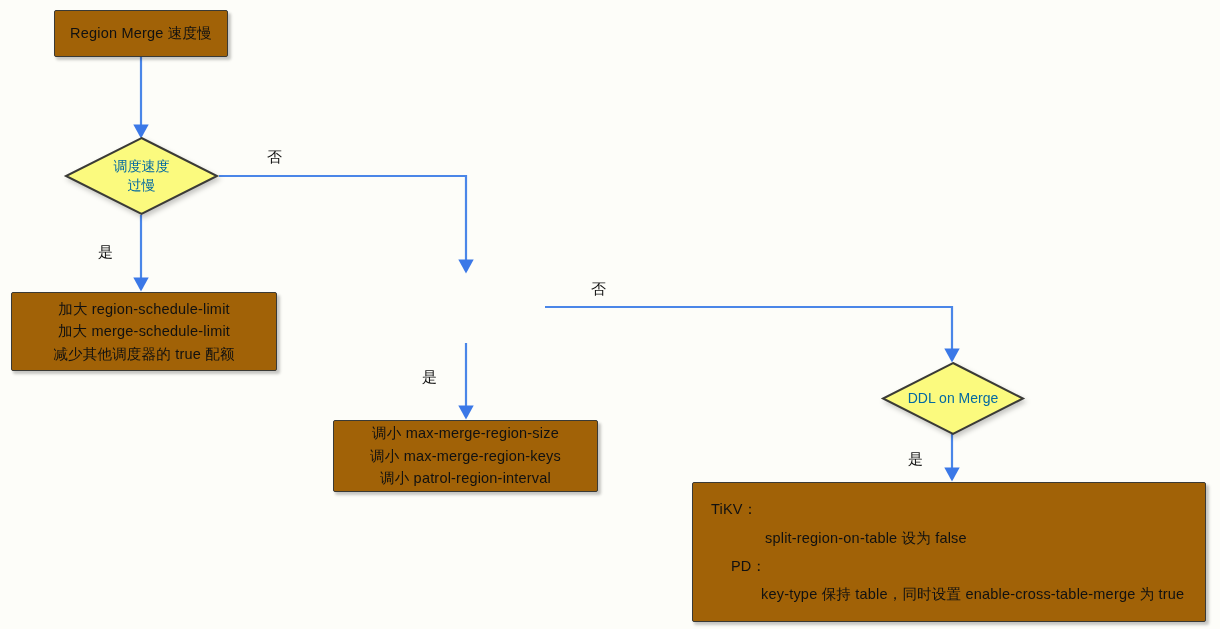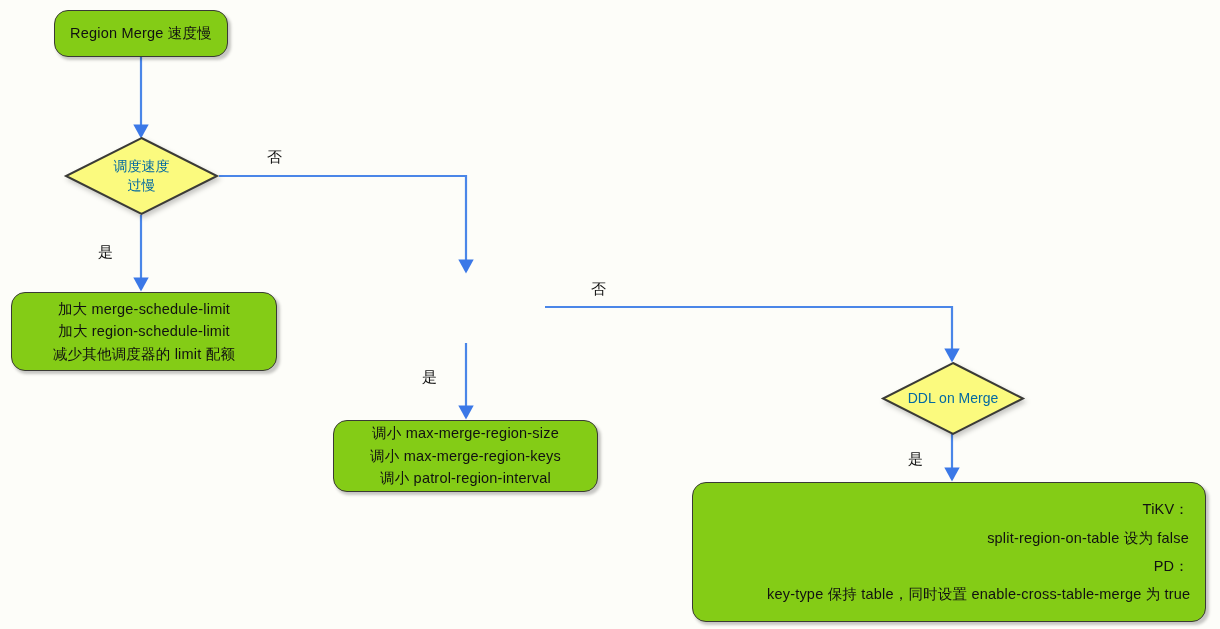--- a/index.html
+++ b/index.html
@@ -14,43 +14,43 @@
     background: #fdfdf9;
     overflow: hidden;
     font-family: "Liberation Sans", "DejaVu Sans", sans-serif;
   }
   
   .node {
     position: absolute;
     box-sizing: border-box;
   }
   .rounded-box {
-    background: #84cc16;
+    background: #a16207;
     border: 1.6px solid #3a3a36;
-    border-radius: 14px;
+    border-radius: 2px;
     box-shadow: 2.5px 3px 3px rgba(0,0,0,0.22);
     display: flex;
     align-items: center;
     justify-content: center;
     color: #111;
   }
   .rounded-box .lines {
     text-align: center;
     line-height: 1.55;
     font-size: 14.5px;
     letter-spacing: .2px;
   }
   .rounded-box .lines div { white-space: nowrap; }
 
   
   .code-box .lines {
-    text-align: right;
+    text-align: left;
     line-height: 1.95;
     width: 100%;
-    padding: 0 16px;
+    padding: 0 10px;
     box-sizing: border-box;
   }
   .code-box .lines div { white-space: nowrap; }
   .ind0 { padding-left: 8px; }
   .ind1 { padding-left: 28px; }
   .ind2 { padding-left: 62px; }
   .ind3 { padding-left: 58px; }
 
   
   .diamond { position: absolute; }
@@ -118,23 +118,23 @@
       </g>
     </svg>
     <div class="dlabel">
       <span>调度速度</span>
       <span>过慢</span>
     </div>
   </div>
 
   <div class="node rounded-box" style="left:11px; top:292px; width:266px; height:79px;">
     <div class="lines">
+      <div>加大 region-schedule-limit</div>
       <div>加大 merge-schedule-limit</div>
-      <div>加大 region-schedule-limit</div>
-      <div>减少其他调度器的 limit 配额</div>
+      <div>减少其他调度器的 true 配额</div>
     </div>
   </div>
 
 
   <div class="node rounded-box" style="left:333px; top:420px; width:265px; height:72px;">
     <div class="lines">
       <div>调小 max-merge-region-size</div>
       <div>调小 max-merge-region-keys</div>
       <div>调小 patrol-region-interval</div>
     </div>

